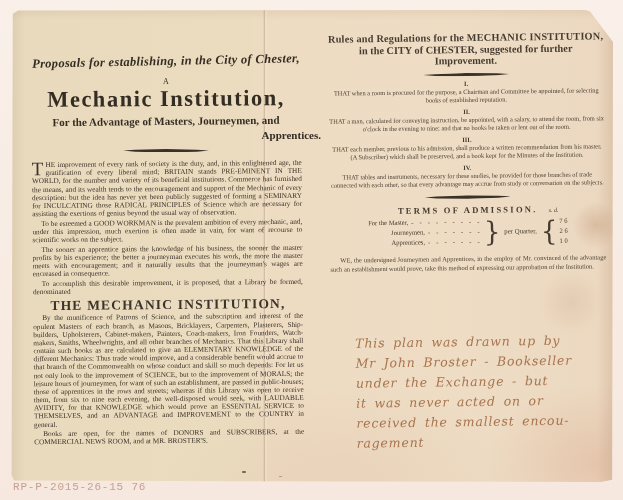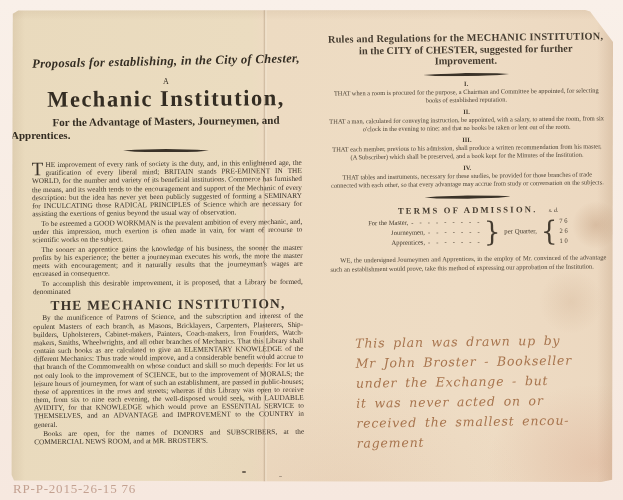--- a/index.html
+++ b/index.html
@@ -36,21 +36,21 @@
     position:absolute;left:0;top:44px;width:310px;text-align:center;
     font-style:italic;font-weight:bold;font-size:12.5px;letter-spacing:.3px;
     transform:rotate(-1.2deg);
   }
   .article-a{position:absolute;left:0;top:67px;width:310px;text-align:center;font-size:8px;}
   .main-title{
     position:absolute;left:0;top:76px;width:310px;text-align:center;
     font-size:22.5px;font-weight:bold;letter-spacing:1.5px;transform:rotate(-0.4deg);
   }
   .sub1{position:absolute;left:0;top:105px;width:310px;text-align:center;font-size:11px;font-weight:bold;transform:rotate(-0.6deg);}
-  .sub2{position:absolute;left:0;top:119px;width:310px;text-align:left;font-size:11px;font-weight:bold;}
+  .sub2{position:absolute;left:0;top:119px;width:310px;text-align:right;font-size:11px;font-weight:bold;}
   .swelled{
     width:86px;height:3.4px;background:#3a3228;margin:0 auto;
     clip-path:polygon(0 45%,14% 22%,50% 0,86% 22%,100% 45%,86% 78%,50% 100%,14% 78%);
   }
   .rule-left{position:absolute;left:112px;top:139px;}
   .left-body{
     position:absolute;left:22px;top:150px;width:270px;
     font-size:7.3px;line-height:1.12;text-align:justify;
     transform:rotate(-0.5deg);color:#3b332a;
   }
@@ -91,21 +91,21 @@
   .handnote{
     position:absolute;left:345px;top:322px;width:235px;
     font-family:"DejaVu Serif",serif;font-style:italic;
     font-size:12.5px;line-height:1.6;letter-spacing:.8px;word-spacing:3px;
     color:#a06a42;transform:rotate(-0.8deg);opacity:.9;
   }
 
   
   .accession{
     position:absolute;left:13px;top:481px;
-    font-family:Liberation Serif, serif;font-size:13px;
+    font-family:Liberation Mono, monospace;font-size:11px;
     color:#c3a191;letter-spacing:.8px;
   }
 </style>
 </head>
 <body>
 
 <div class="paper">
   <div class="fold"></div>
 
   <div class="tagline">Proposals for establishing, in the City of Chester,</div>

